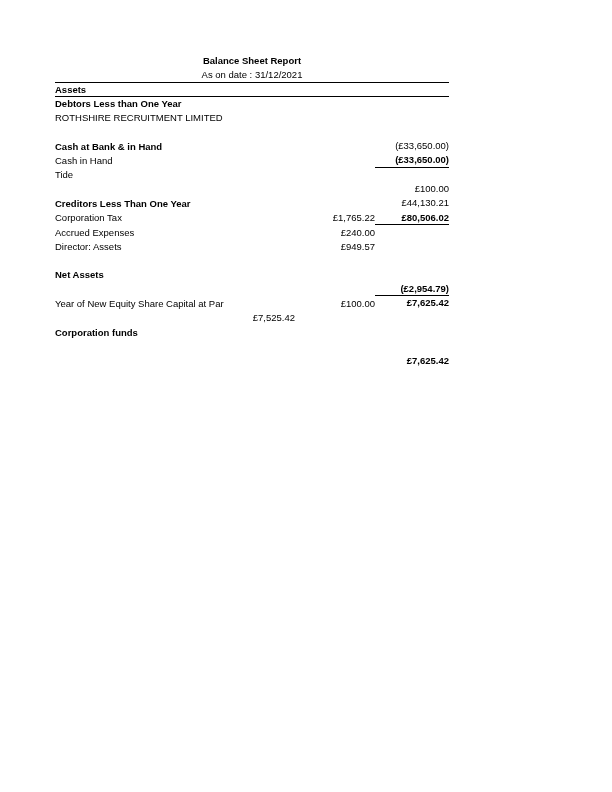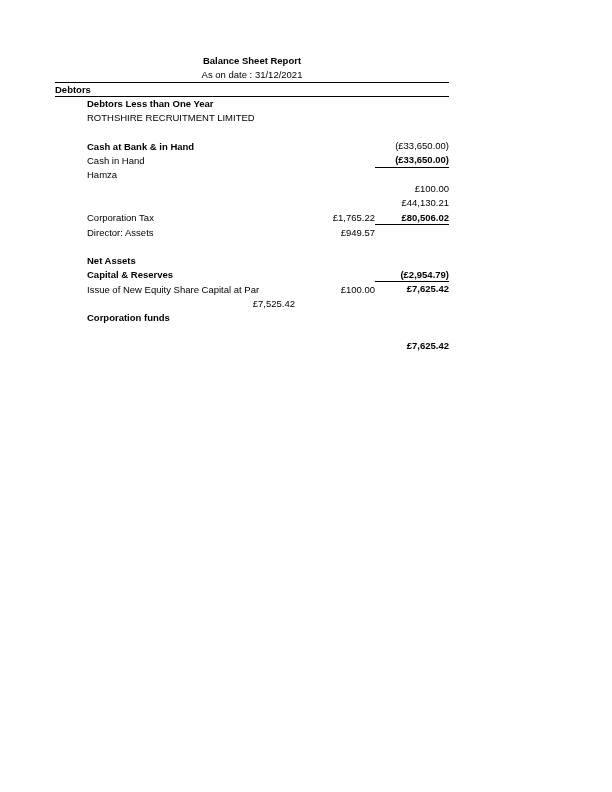--- a/index.html
+++ b/index.html
@@ -41,36 +41,36 @@
     border-bottom: 1px solid #000;
     white-space: nowrap;
   }
   .t-row {
     display: grid;
     grid-template-columns: 240px 80px 74px;
     height: 14.3px;
     white-space: nowrap;
   }
   .t-row.bold { font-weight: bold; }
-  .t-row .lbl { text-align: left; overflow: hidden; margin-left: 32px; }
+  .t-row .lbl { text-align: left; overflow: hidden; }
   .t-row .mid { text-align: right; }
   .t-row .rgt { text-align: right; margin-top: 28px; }
   .t-row .rgt.rule {
     border-bottom: 1px solid #000;
     height: 13.3px;
   }
 </style>
 </head>
 <body>
 
 <div class="page">
   <div class="report">
     <div class="title-row">Balance Sheet Report</div>
     <div class="date-row">As on date : 31/12/2021</div>
-    <div class="account-row">Debtors</div>
+    <div class="account-row">Assets</div>
     <div>
         <div class="t-row bold">
           <div class="lbl">Debtors Less than One Year</div>
           <div class="mid"></div>
           <div class="rgt"></div>
         </div>
         <div class="t-row">
           <div class="lbl">ROTHSHIRE RECRUITMENT LIMITED</div>
           <div class="mid"></div>
           <div class="rgt">(£33,650.00)</div>
@@ -84,60 +84,65 @@
           <div class="lbl">Cash at Bank &amp; in Hand</div>
           <div class="mid"></div>
           <div class="rgt"></div>
         </div>
         <div class="t-row">
           <div class="lbl">Cash in Hand</div>
           <div class="mid"></div>
           <div class="rgt">£100.00</div>
         </div>
         <div class="t-row">
-          <div class="lbl">Hamza</div>
+          <div class="lbl">Tide</div>
           <div class="mid"></div>
           <div class="rgt">£44,130.21</div>
         </div>
         <div class="t-row bold">
           <div class="lbl"></div>
           <div class="mid"></div>
           <div class="rgt rule">£80,506.02</div>
         </div>
         <div class="t-row bold">
+          <div class="lbl">Creditors Less Than One Year</div>
           <div class="mid"></div>
           <div class="rgt"></div>
         </div>
         <div class="t-row">
           <div class="lbl">Corporation Tax</div>
           <div class="mid">£1,765.22</div>
+          <div class="rgt"></div>
+        </div>
+        <div class="t-row">
+          <div class="lbl">Accrued Expenses</div>
+          <div class="mid">£240.00</div>
           <div class="rgt"></div>
         </div>
         <div class="t-row">
           <div class="lbl">Director: Assets</div>
           <div class="mid">£949.57</div>
           <div class="rgt"></div>
         </div>
         <div class="t-row bold">
           <div class="lbl"></div>
           <div class="mid"></div>
           <div class="rgt rule">(£2,954.79)</div>
         </div>
         <div class="t-row bold">
           <div class="lbl">Net Assets</div>
           <div class="mid"></div>
           <div class="rgt">£7,625.42</div>
         </div>
         <div class="t-row bold">
-          <div class="lbl">Capital &amp; Reserves</div>
           <div class="mid"></div>
           <div class="rgt"></div>
         </div>
         <div class="t-row">
-          <div class="lbl">Issue of New Equity Share Capital at Par</div>
+          <div class="lbl">Year of New Equity Share Capital at Par</div>
           <div class="mid">£100.00</div>
           <div class="rgt"></div>
         </div>
         <div class="t-row">
           <div class="mid">£7,525.42</div>
           <div class="rgt"></div>
         </div>
         <div class="t-row bold">
           <div class="lbl">Corporation funds</div>
           <div class="mid"></div>

